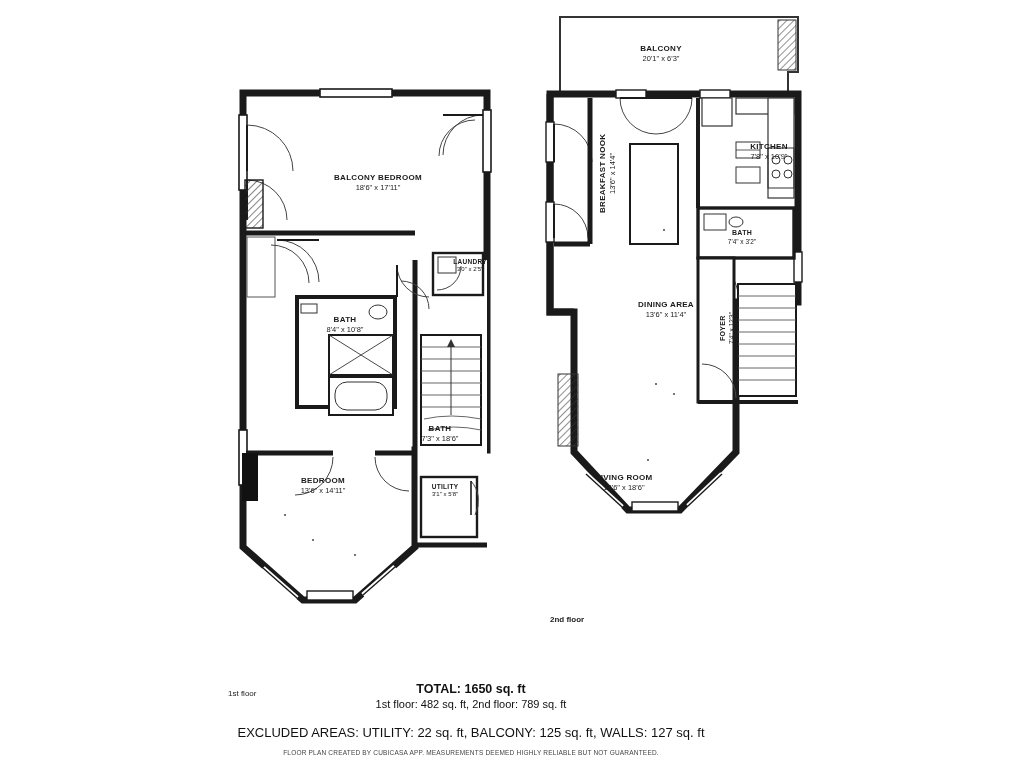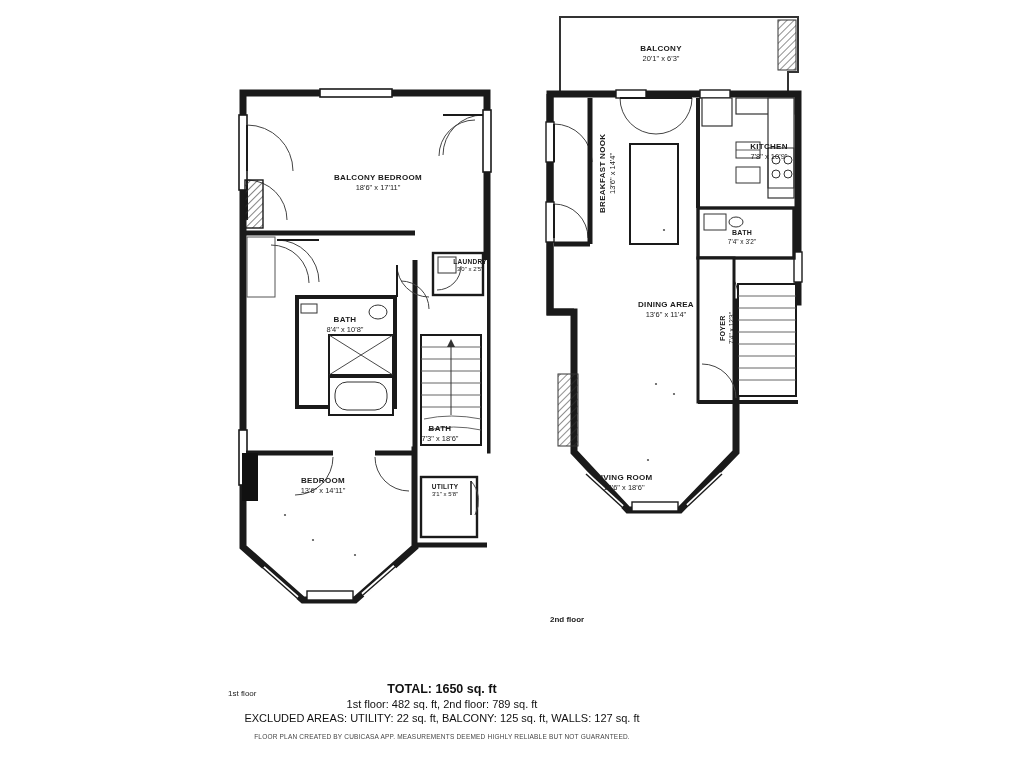--- a/index.html
+++ b/index.html
@@ -53,35 +53,36 @@
     position: absolute;
     font-size: 8px;
     color: #222;
   }
   
   .footer {
     position: absolute;
     left: 0;
     width: 884px;
     text-align: center;
+    padding-left: 29px;
   }
   .footer .total {
     font-size: 12.5px;
     font-weight: bold;
     color: #111;
   }
   .footer .line2 {
     font-size: 11px;
     color: #111;
     margin-top: 2px;
   }
   .footer .line3 {
-    font-size: 11px;
+    font-size: 13px;
     color: #111;
-    margin-top: 2px;
+    margin-top: 15px;
   }
   .footer .disclaimer {
     font-size: 6.5px;
     color: #444;
     margin-top: 9px;
     letter-spacing: 0.2px;
   }
   svg { display: block; }
 </style>
 </head>

